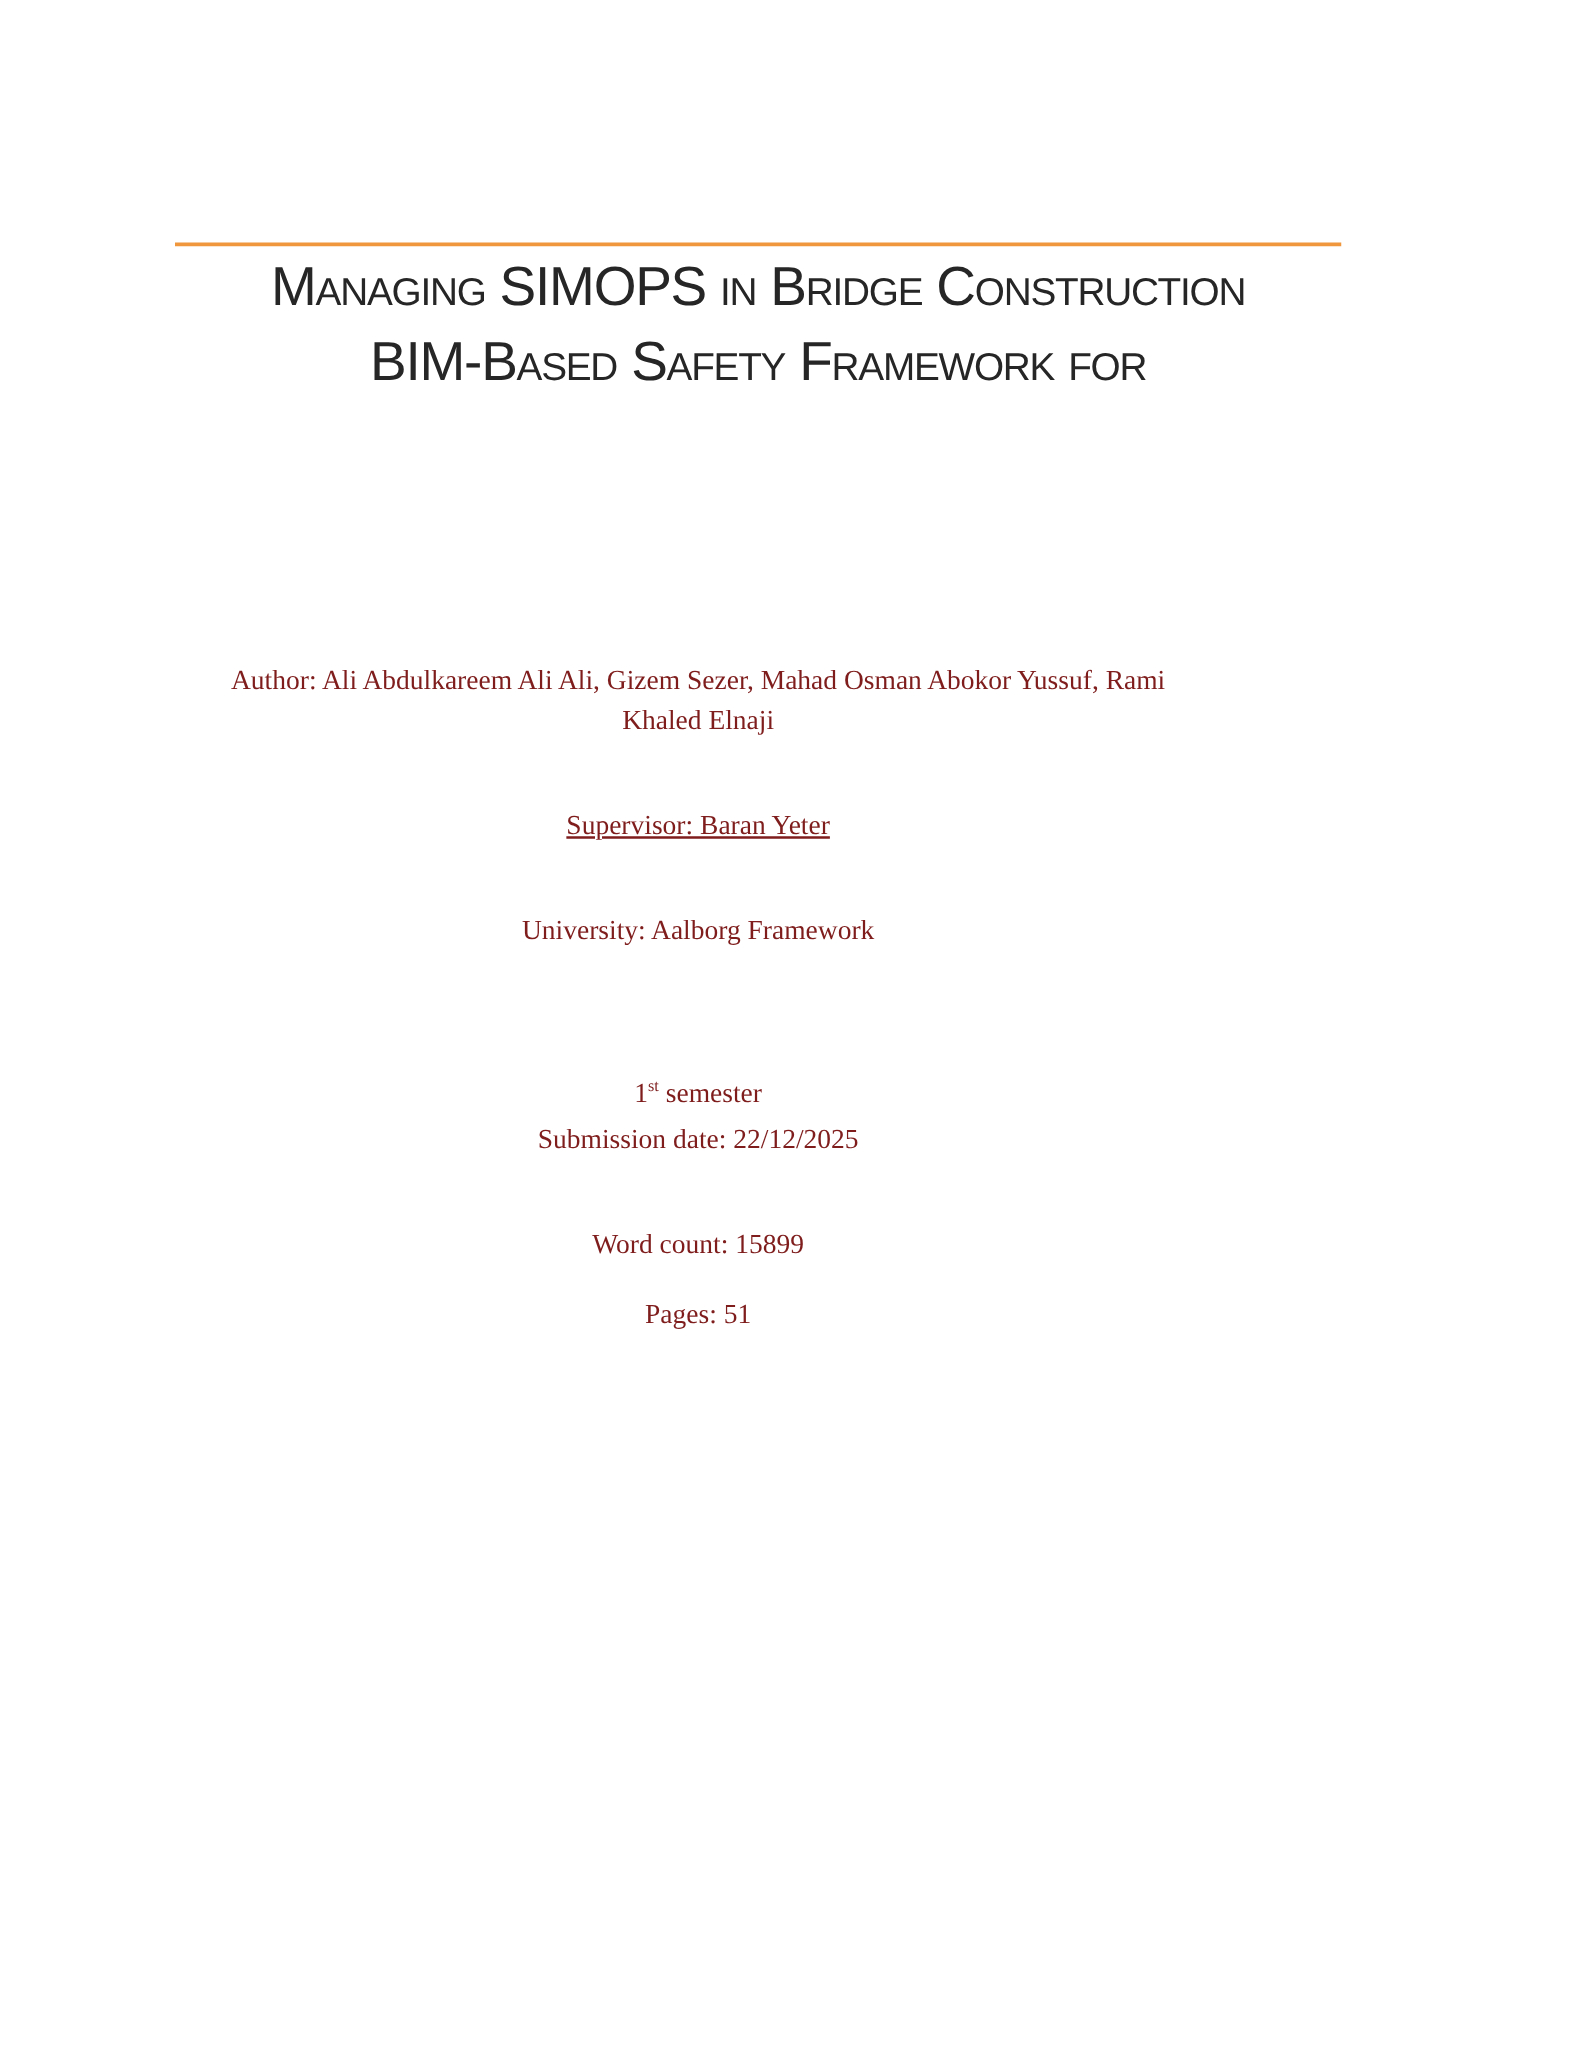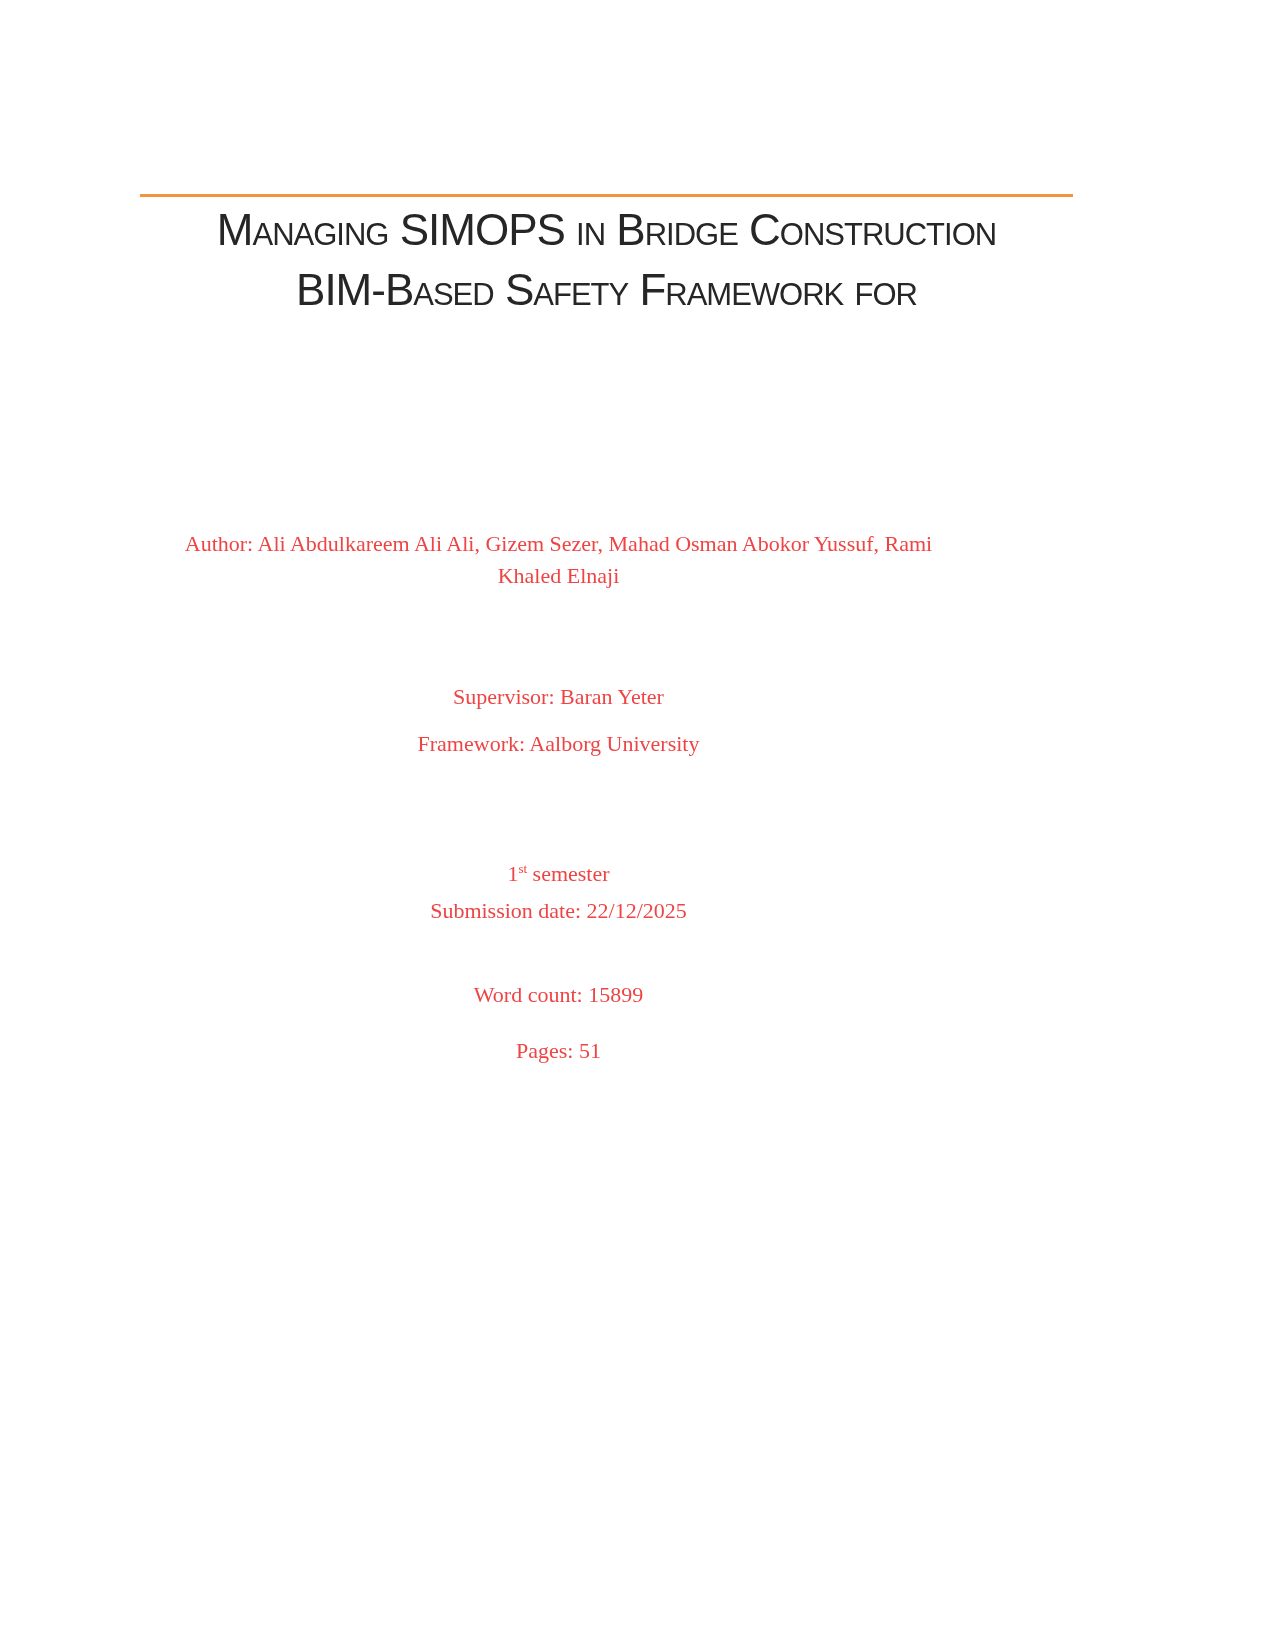--- a/index.html
+++ b/index.html
@@ -1,36 +1,36 @@
 <!DOCTYPE html>
 <html><head>
 <meta charset="utf-8">
 <style>
   html, body { margin:0; padding:0; background:#ffffff; }
   body { width:1275px; height:1651px; position:relative; font-family:"Liberation Serif","DejaVu Serif",serif; color:#1a1a1a; overflow:hidden; }
   .rule { position:absolute; left:140px; top:194px; width:933px; height:3px; }
   .title { position:absolute; left:140px; top:200px; width:933px; text-align:center; font-family:"Liberation Sans","DejaVu Sans",sans-serif; font-size:44px; line-height:60px; color:#262626; font-stretch:condensed; letter-spacing:-1px; }
   .title .sc { font-variant:small-caps; }
-  .meta { position:absolute; left:0; width:1117px; text-align:center; font-size:22px; color:#ef4444; }
+  .meta { position:absolute; left:0; width:1117px; text-align:center; font-size:22px; color:#7f1d1d; }
   .meta sup { font-size:13px; }
 </style>
 </head>
 <body>
 
 <div class="rule" style="background:#f0963c;"></div>
 
 <div class="title">
   <div>
     <span class="sc">Managing</span><span> SIMOPS </span><span class="sc">in</span><span> </span><span class="sc">Bridge</span><span> </span><span class="sc">Construction</span>
   </div>
   <div>
     <span>BIM-</span><span class="sc">Based</span><span> </span><span class="sc">Safety</span><span> </span><span class="sc">Framework for</span>
   </div>
 </div>
 
 <div class="meta" style="top:531px;">Author: Ali Abdulkareem Ali Ali, Gizem Sezer, Mahad Osman Abokor Yussuf, Rami</div>
 <div class="meta" style="top:563px;">Khaled Elnaji</div>
-<div class="meta" style="top:684px;">Supervisor: Baran Yeter</div>
-<div class="meta" style="top:731px;">Framework: Aalborg University</div>
+<div class="meta" style="top:647px;text-decoration:underline;">Supervisor: Baran Yeter</div>
+<div class="meta" style="top:731px;">University: Aalborg Framework</div>
 <div class="meta" style="top:861px;"><span>1</span><sup>st</sup><span> semester</span></div>
 <div class="meta" style="top:898px;">Submission date: 22/12/2025</div>
 <div class="meta" style="top:982px;font-family:Liberation Serif, serif;">Word count: 15899</div>
 <div class="meta" style="top:1038px;">Pages: 51</div>
 
 </body></html>

